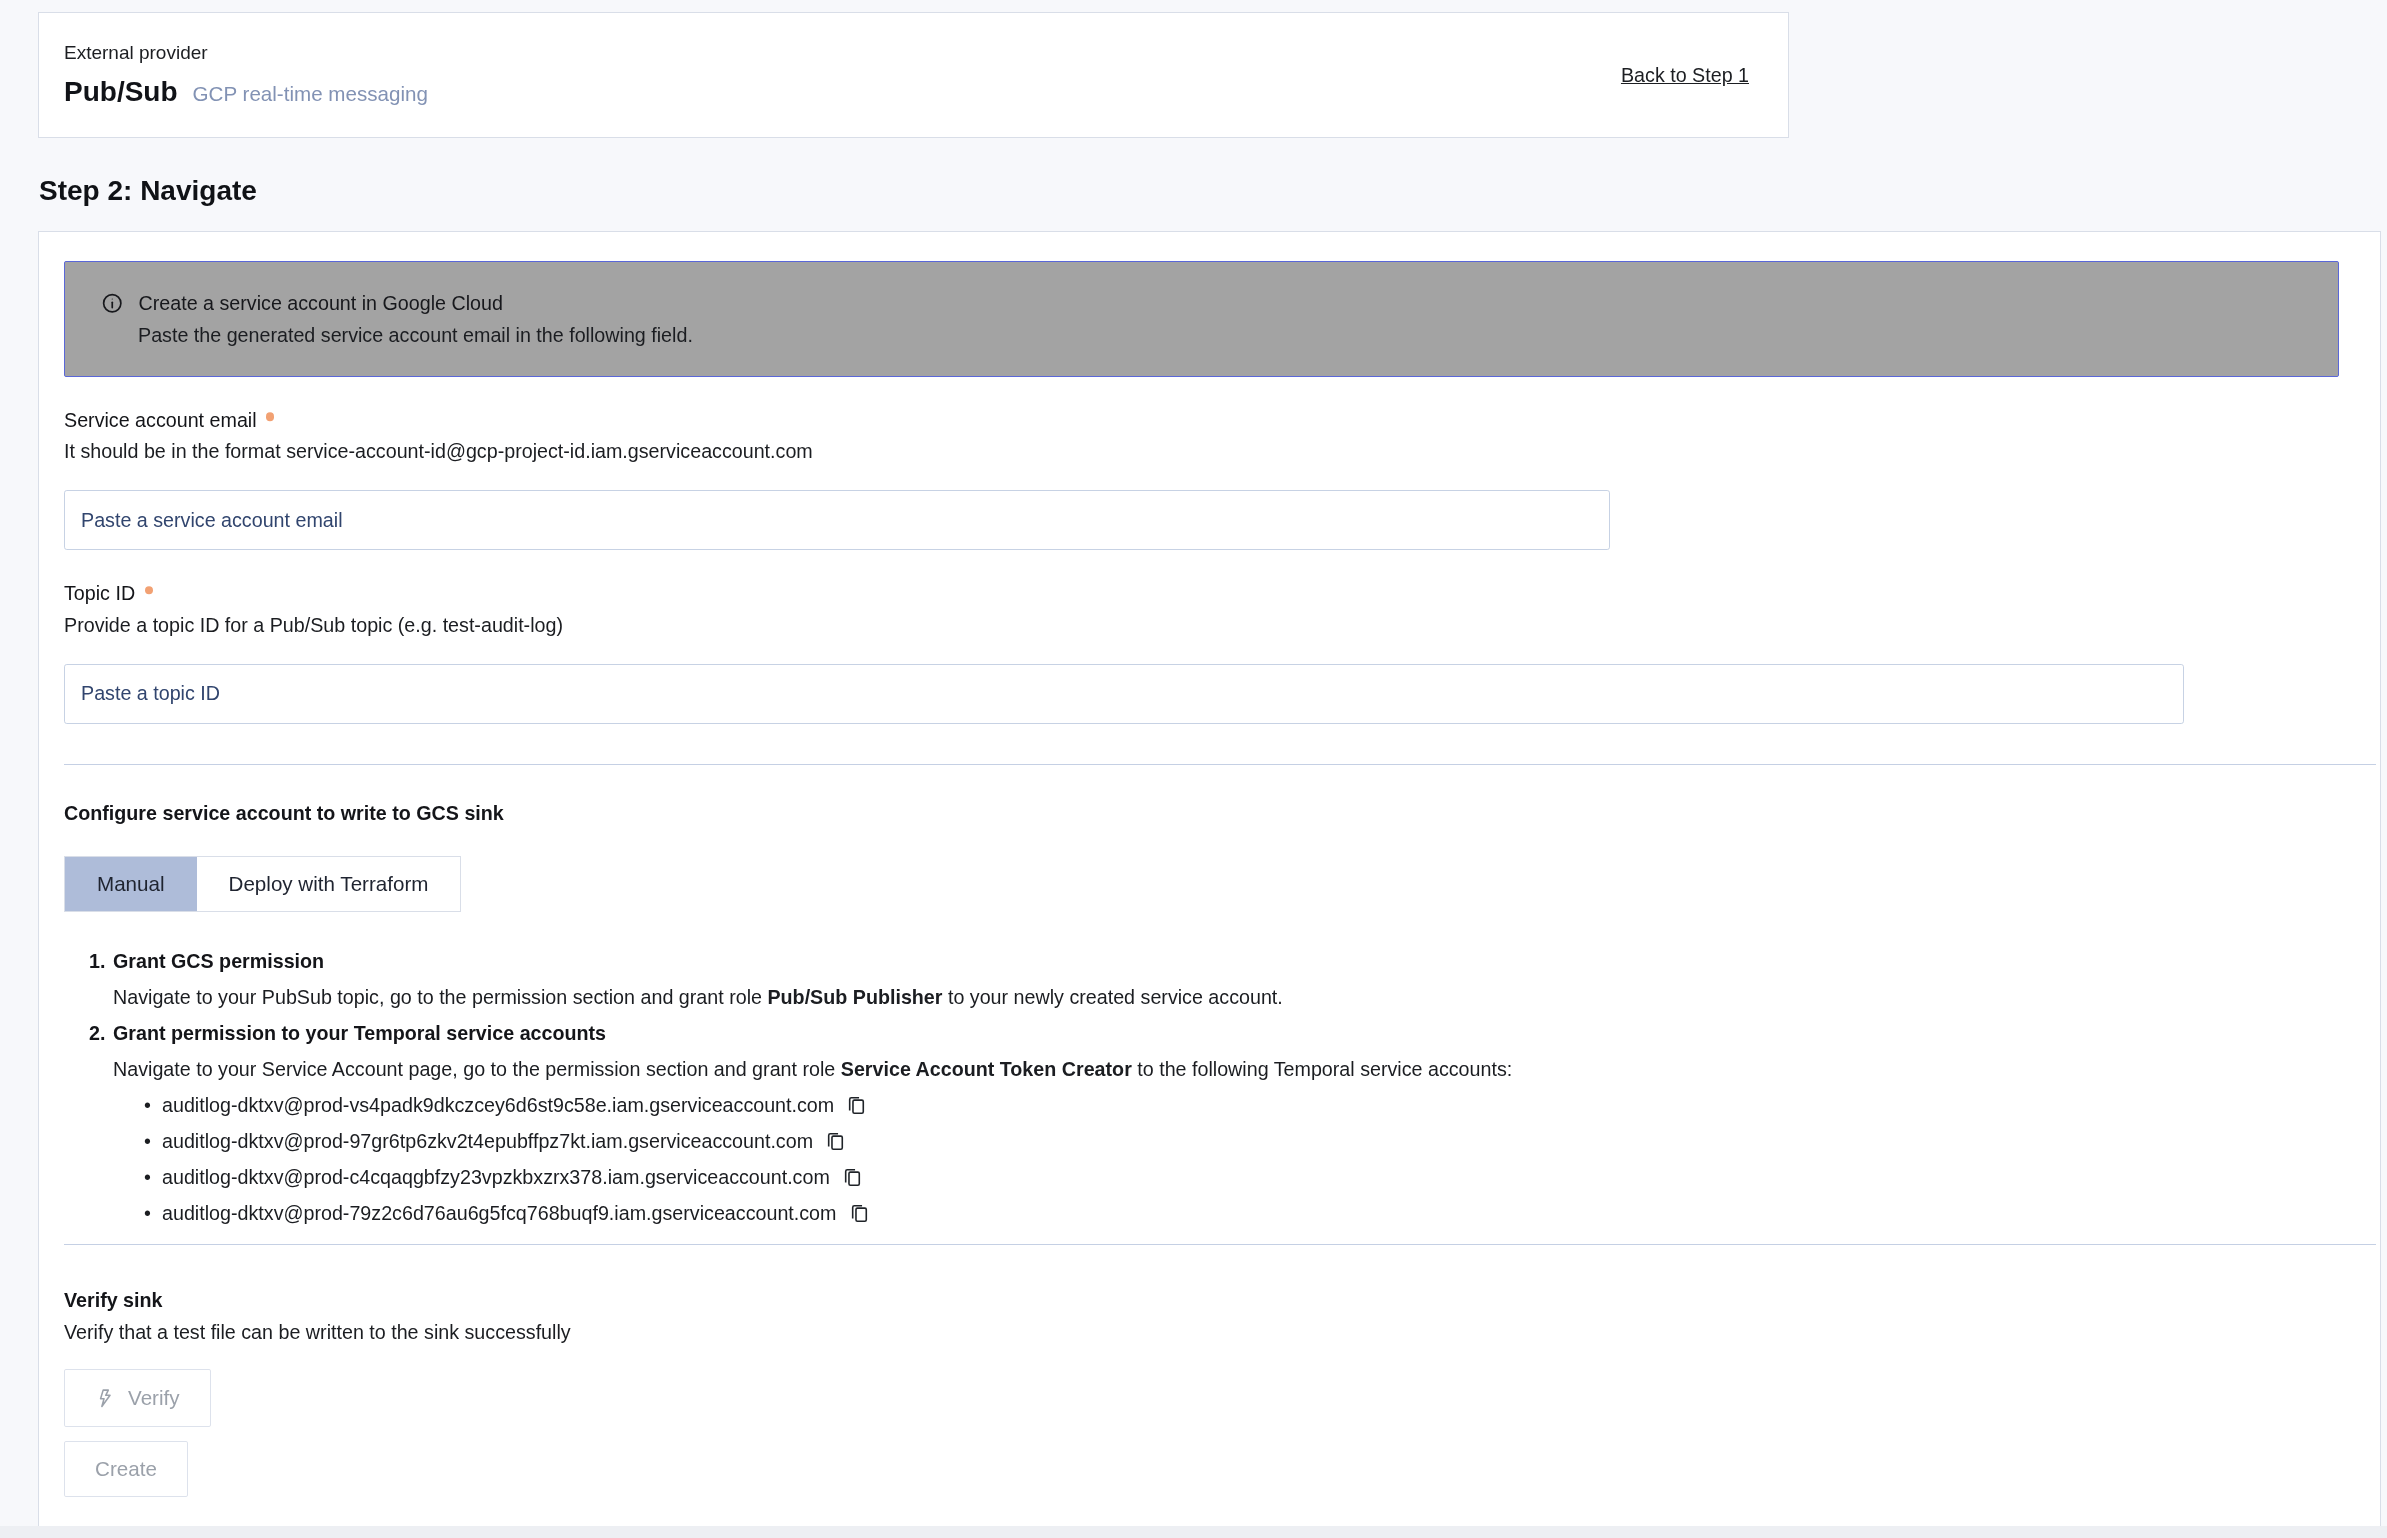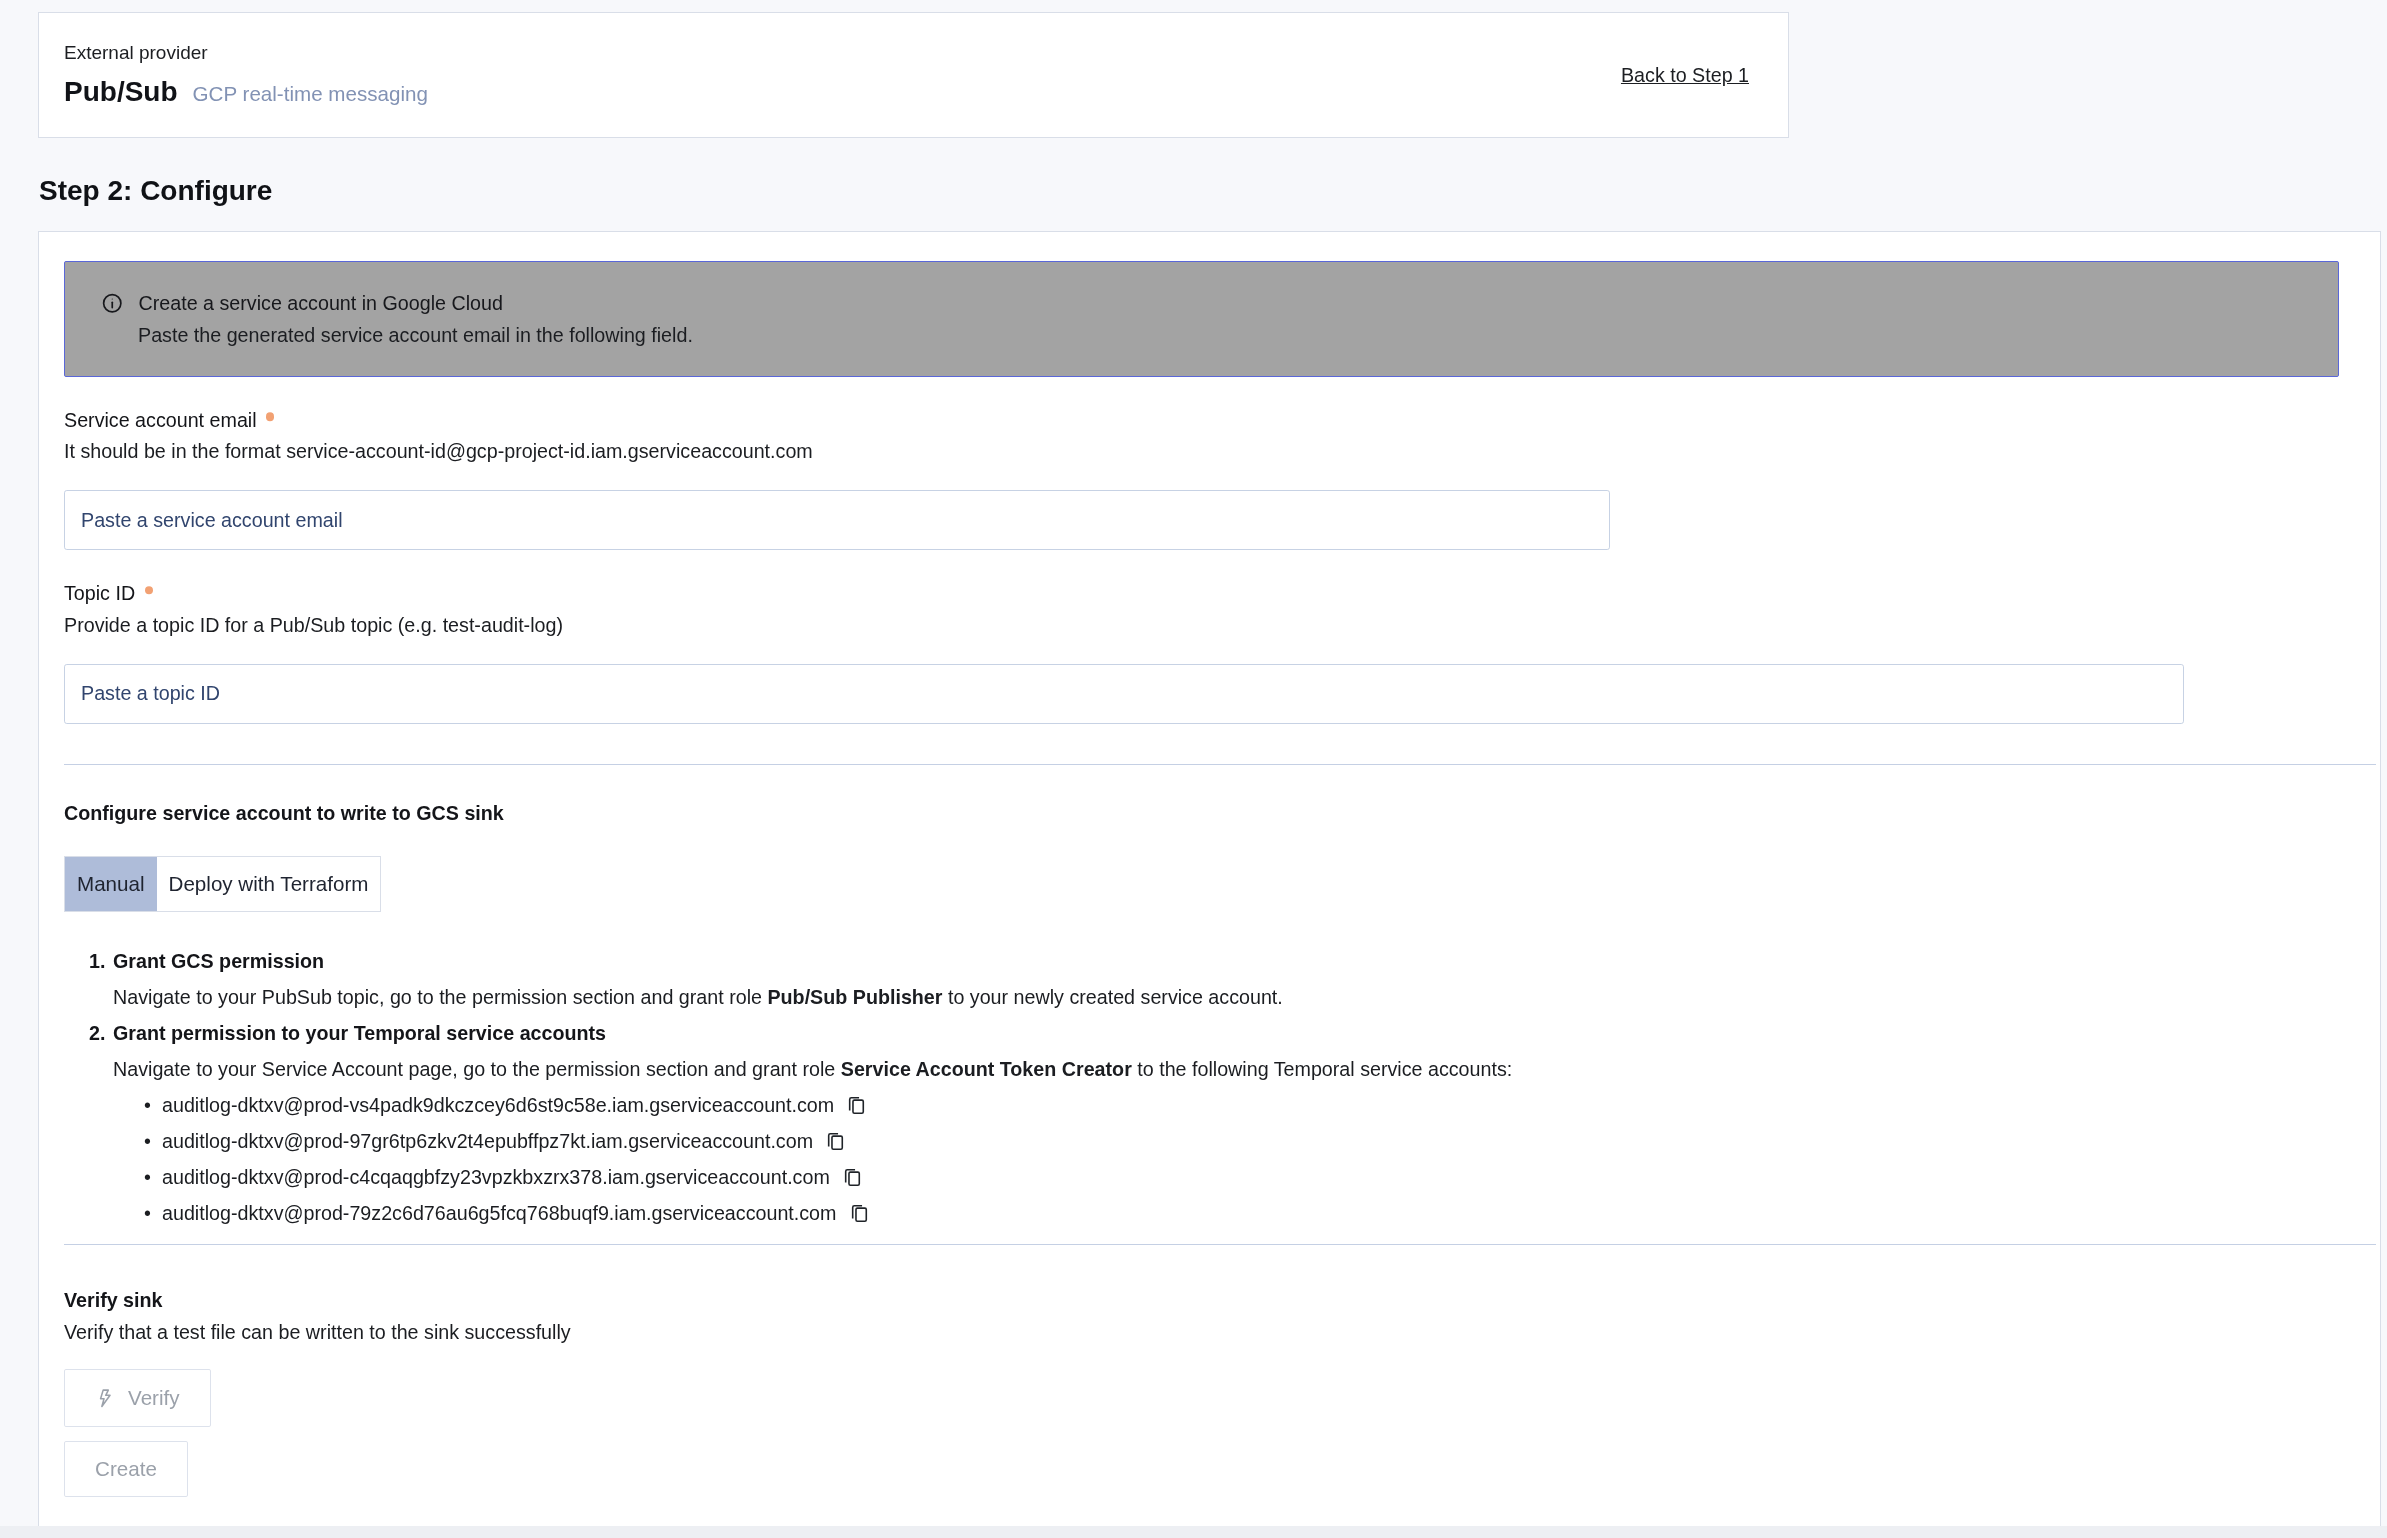--- a/index.html
+++ b/index.html
@@ -100,21 +100,21 @@
     width: 2312px;
   }
   .divider-1 { margin-top: 40px; }
   .divider-2 { margin-top: 13px; }
 
   
   .configure-heading { margin-top: 37px; font-weight: 700; color: #141519; }
   .tabs { margin-top: 31px; display: flex; border: 0.9px solid #d9dee8; width: max-content; }
   .tab {
     height: 54px;
-    padding: 0 12px;
+    padding: 0 32px;
     background: #ffffff;
     border: none;
     font-family: "Liberation Sans", sans-serif;
     font-size: 20.6px;
     color: #1f2430;
     cursor: pointer;
     display: flex; align-items: center;
   }
   .tab-selected { background: #aebcd9; }
 
@@ -184,21 +184,21 @@
   <div class="provider-info">
     <div class="eyebrow">External provider</div>
     <div class="provider-row">
       <span class="provider-name">Pub/Sub</span>
       <span class="provider-tagline">GCP real-time messaging</span>
     </div>
   </div>
   <a href="#" class="back-link">Back to Step 1</a>
 </div>
 
-<h1 class="step-heading">Step 2: Configure</h1>
+<h1 class="step-heading">Step 2: Navigate</h1>
 
 <div class="main-card">
 
   <div class="info-banner">
     <div class="banner-title-row">
       <span class="info-icon">
         <svg viewBox="0 0 24 24" width="22.5" height="22.5" fill="none" stroke="#17181c" stroke-width="1.8">
           <circle cx="12" cy="12" r="9.2"></circle>
           <line x1="12" y1="11" x2="12" y2="16.6" stroke-linecap="round"></line>
           <circle cx="12" cy="7.4" r="0.6" fill="#17181c" stroke="none"></circle>

